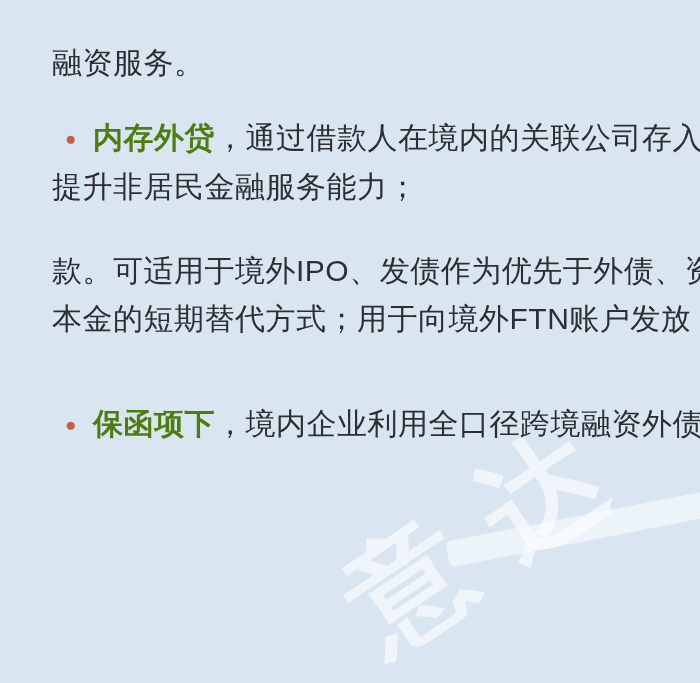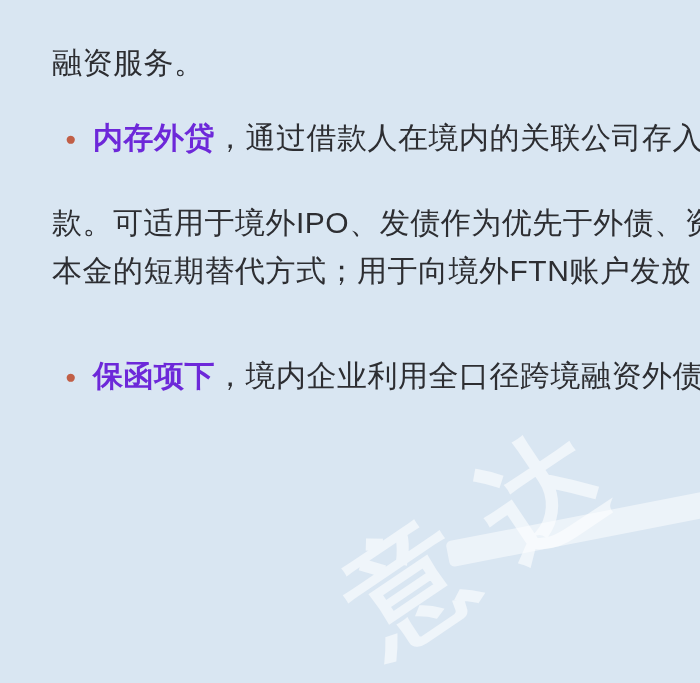--- a/index.html
+++ b/index.html
@@ -64,21 +64,21 @@
   .para-2 { margin-top: 36px; }
   .para-3 { margin-top: 57px; }
   .dot {
     color: #c15f47;
     font-size: 19px;
     margin-left: 13px;
     margin-right: 16px;
     vertical-align: 3px;
   }
   .term {
-    color: #6d28d9;
+    color: #4d7c0f;
     font-weight: bold;
   }
 </style>
 </head>
 <body>
 
 <div class="page">
 
   <div class="watermark">意达</div>
   <div class="watermark-band"></div>
@@ -86,20 +86,21 @@
   <div class="content">
 
     <div class="line intro-line">
       <span>融资服务。</span>
     </div>
 
     <div class="para para-1">
       <div class="line">
         <span class="dot">●</span><span class="term">内存外贷</span><span>，通过借款人在境内的关联公司存入</span>
       </div>
+      <div class="line">提升非居民金融服务能力；</div>
     </div>
 
     <div class="para para-2">
       <div class="line">款。可适用于境外IPO、发债作为优先于外债、资</div>
       <div class="line">本金的短期替代方式；用于向境外FTN账户发放</div>
     </div>
 
     <div class="para para-3">
       <div class="line">
         <span class="dot">●</span><span class="term">保函项下</span><span>，境内企业利用全口径跨境融资外债</span>

